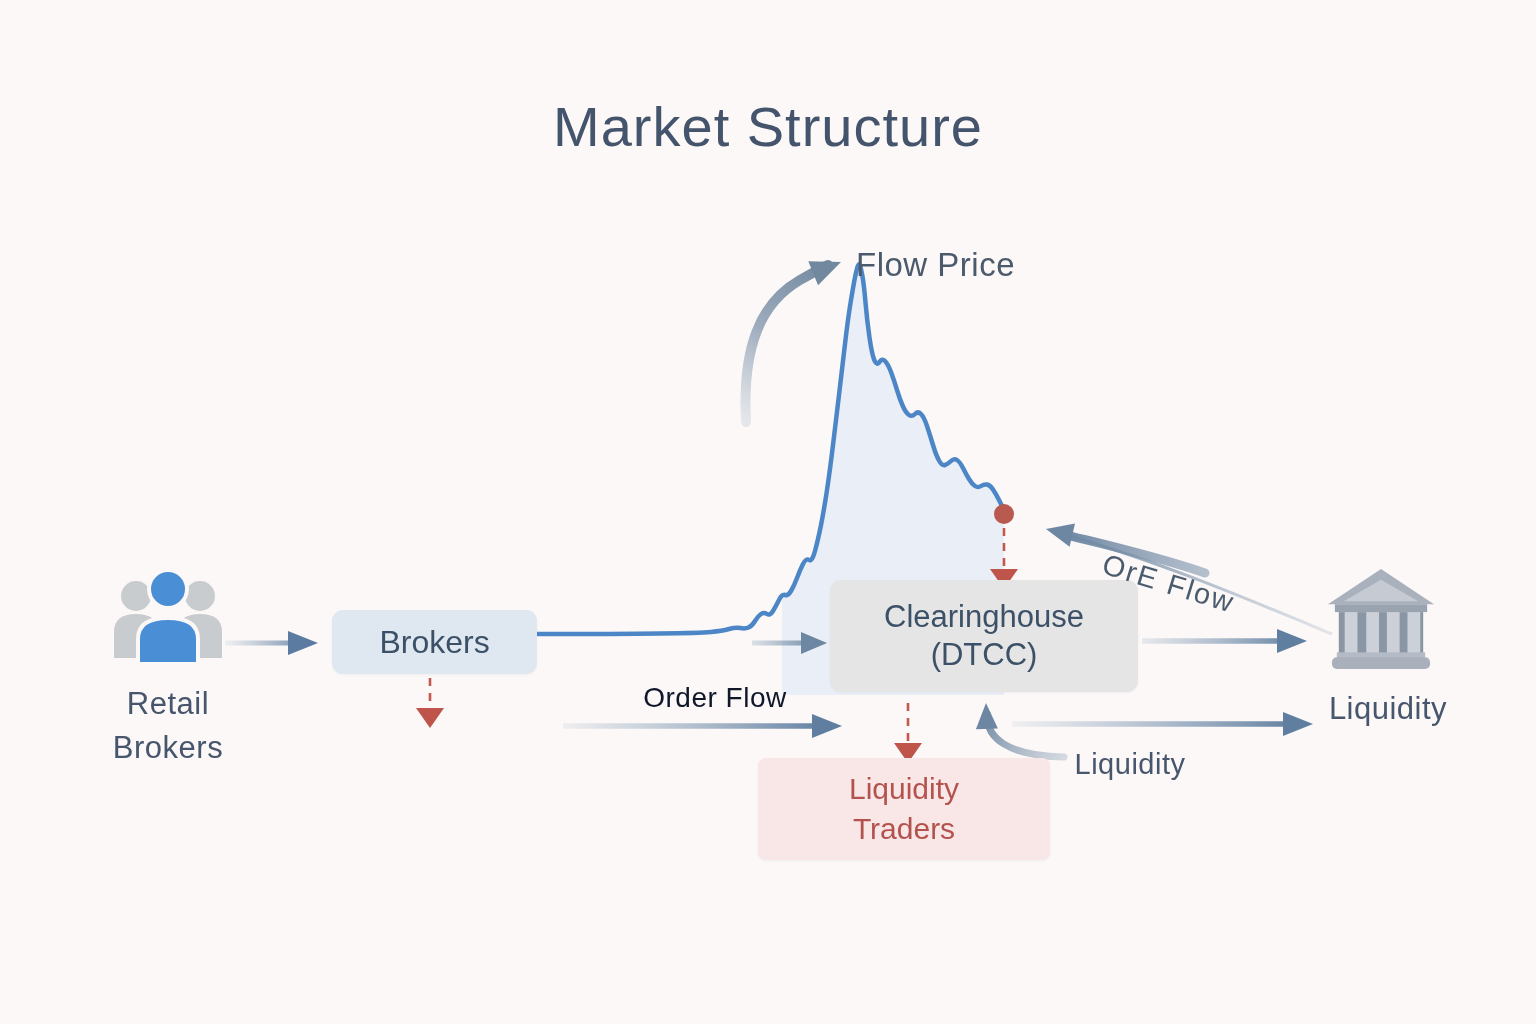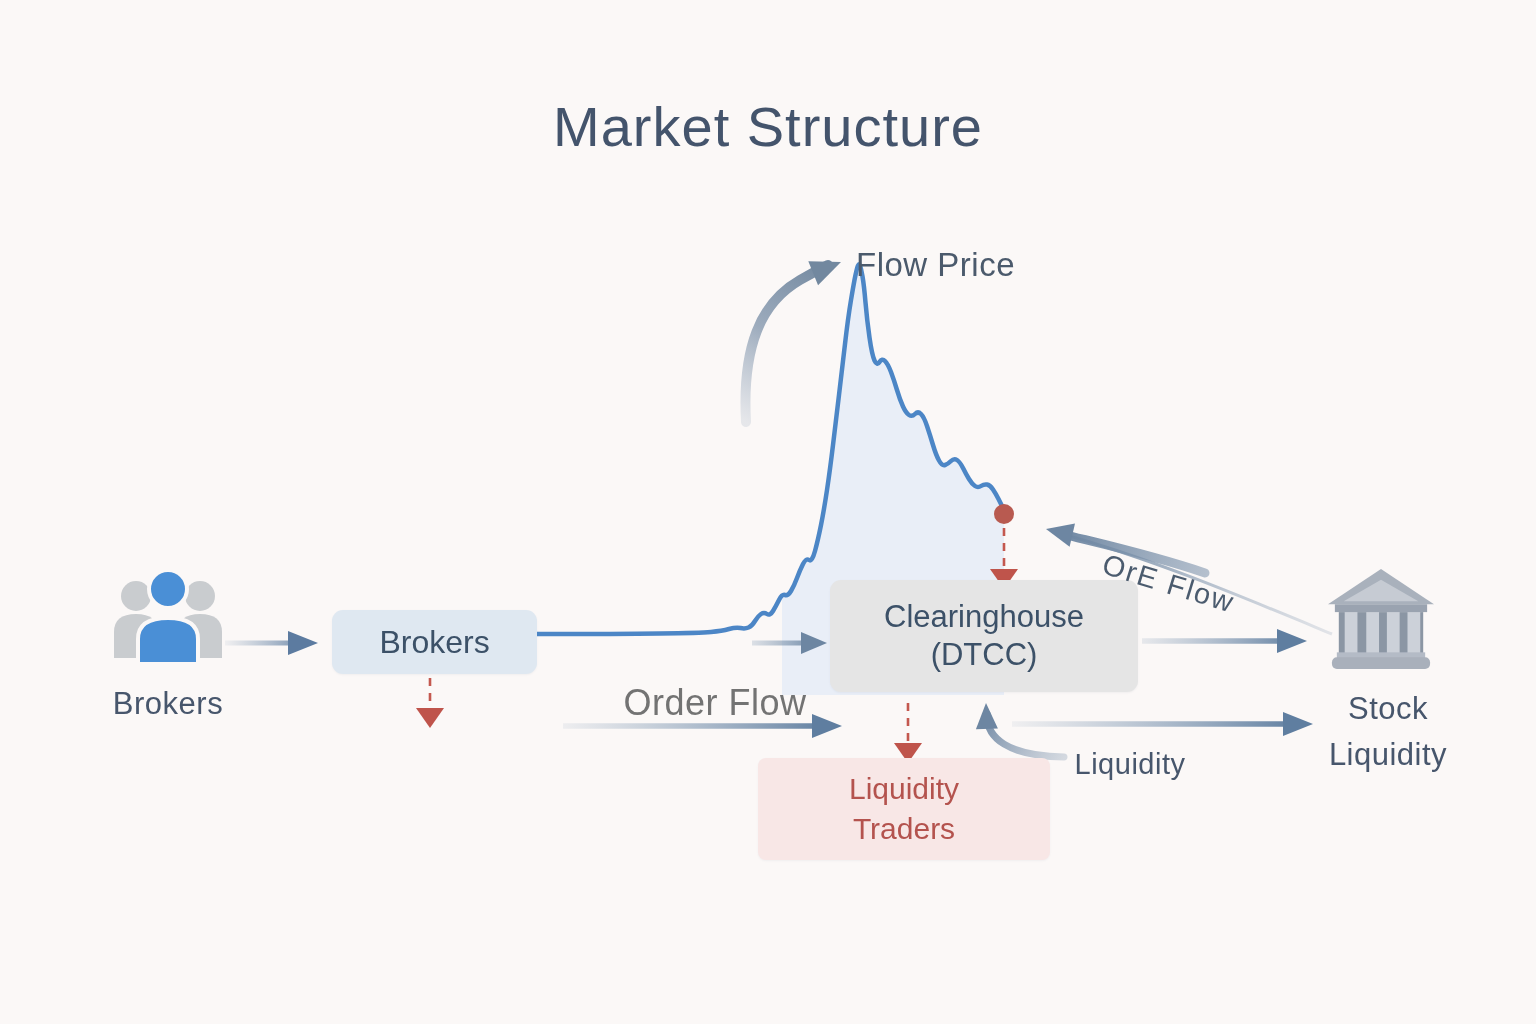--- a/index.html
+++ b/index.html
@@ -24,21 +24,21 @@
   }
   .box-brokers{left:332px;top:610px;width:205px;height:64px;background:#dfe8f1;
     font-size:32px;color:#3c5168;}
   .box-clearing{left:830px;top:580px;width:308px;height:112px;background:#e5e5e5;
     font-size:31px;color:#3c5168;line-height:38px;}
   .box-pink{background:#f8e7e6;color:#b4534e;line-height:40px;border-radius:8px;}
   .box-collateral{left:303px;top:722px;width:255px;height:100px;font-size:30px;}
   .box-liqpress{left:758px;top:758px;width:292px;height:102px;font-size:30px;}
   .two-line{line-height:44px;font-size:31px;}
   .peak-label{left:856px;top:246px;font-size:33px;color:#4b5a6c;}
-  .orderflow-label{left:565px;top:682px;width:300px;font-size:36px;color:#737373;}
+  .orderflow-label{left:565px;top:682px;width:300px;font-size:28px;color:#0f172a;}
   .settlement-label{left:1090px;top:684px;width:295px;font-size:27px;color:#4b5b6e;}
   .liquidity-label{left:1040px;top:748px;width:180px;font-size:29px;color:#47566c;}
   .oreflow-label{
     left:1108px;top:548px;font-size:29px;color:#4b5b6e;
     transform:rotate(17deg);transform-origin:left top;letter-spacing:2px;
   }
   .retail-label{left:83px;top:682px;width:170px;}
   .stock-label{left:1298px;top:686px;width:180px;line-height:46px;}
   .icon-wrap{position:absolute;}
 </style>
@@ -155,20 +155,21 @@
         <circle cx="92" cy="30" r="15"></circle>
         <path d="M70 92 L70 66 Q70 48 92 48 Q114 48 114 66 L114 92 Z"></path>
       </g>
       <g stroke="#fbf8f7" stroke-width="4">
         <circle cx="60" cy="23" r="19" fill="#4a8fd6"></circle>
         <path d="M30 98 L30 73 Q30 52 60 52 Q90 52 90 73 L90 98 Z" fill="#4a8fd6"></path>
       </g>
     </svg>
   </div>
   <div class="lbl center two-line retail-label">
+    <div>Retail</div>
     <div>Brokers</div>
   </div>
 
   <div class="box box-brokers">
     <span>Brokers</span>
   </div>
 
 
   <div class="box box-clearing">
     <div>Clearinghouse</div>
@@ -188,21 +189,20 @@
       <rect x="17" y="48" width="86" height="43" fill="#8b96a4"></rect>
       <rect x="23" y="48" width="13" height="43" fill="#ccd1d9"></rect>
       <rect x="45" y="48" width="13" height="43" fill="#ccd1d9"></rect>
       <rect x="66" y="48" width="13" height="43" fill="#ccd1d9"></rect>
       <rect x="87" y="48" width="13" height="43" fill="#ccd1d9"></rect>
       <rect x="15" y="89" width="90" height="7" fill="#b4bbc6"></rect>
       <rect x="10" y="94" width="100" height="12" rx="5" fill="#a9b0bb"></rect>
     </svg>
   </div>
   <div class="lbl center stock-label" style="font-size:31px;">
-    <div>Stock</div>
     <div>Liquidity</div>
   </div>
 
   <div class="lbl peak-label">Flow Price</div>
   <div class="lbl center orderflow-label">Order Flow</div>
   <div class="lbl oreflow-label">OrE Flow</div>
   <div class="lbl center liquidity-label">Liquidity</div>
 
 </div>
 

